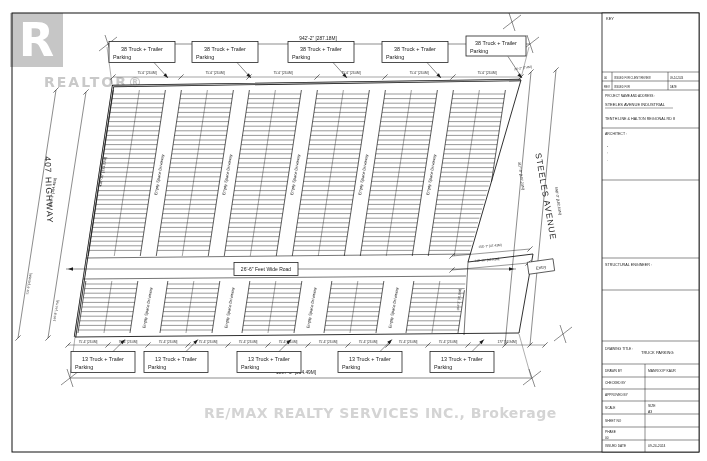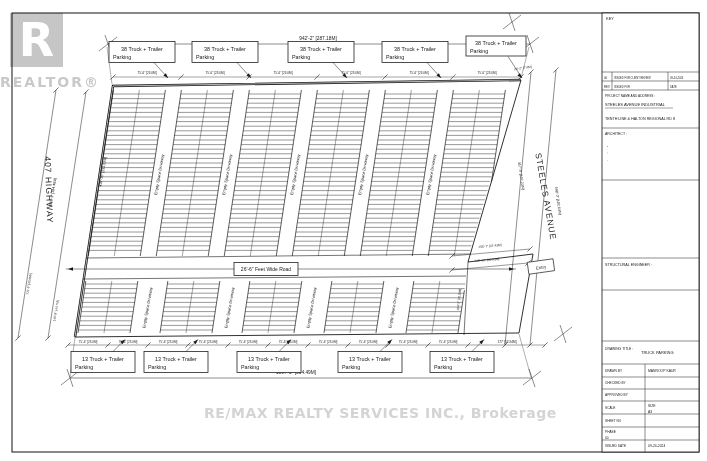--- a/index.html
+++ b/index.html
@@ -5,21 +5,21 @@
   html,body{margin:0;padding:0;background:#fff;}
   .sheet{position:relative;width:707px;height:461px;background:#ffffff;overflow:hidden;
          font-family:"Liberation Sans", sans-serif;}
   .wm{position:absolute;z-index:0;pointer-events:none;}
   .wm-logo{left:10px;top:13px;width:53px;height:54px;background:#c6c6c6;
            display:flex;align-items:center;justify-content:center;}
   .wm-logo .r{color:#ffffff;font-weight:bold;font-size:46px;line-height:1;
               font-family:"DejaVu Sans", sans-serif;}
   .wm-caption{left:0px;top:74px;width:100px;text-align:center;color:#c9c9c9;
               font-weight:bold;font-size:14px;letter-spacing:2px;
-              font-family:"DejaVu Sans", sans-serif;}
+              font-family:"DejaVu Sans", sans-serif;padding-left:44px;}
   .wm-brokerage{left:204px;top:405px;width:320px;color:#d4d4d4;font-weight:bold;
                 font-size:14px;letter-spacing:0.5px;white-space:nowrap;
                 font-family:"DejaVu Sans", sans-serif;}
   #plan-svg{position:absolute;left:0;top:0;z-index:1;}
   #plan-svg text{font-family:"Liberation Sans", sans-serif;fill:#222;}
 </style>
 </head>
 <body>
 
 <div class="sheet">

